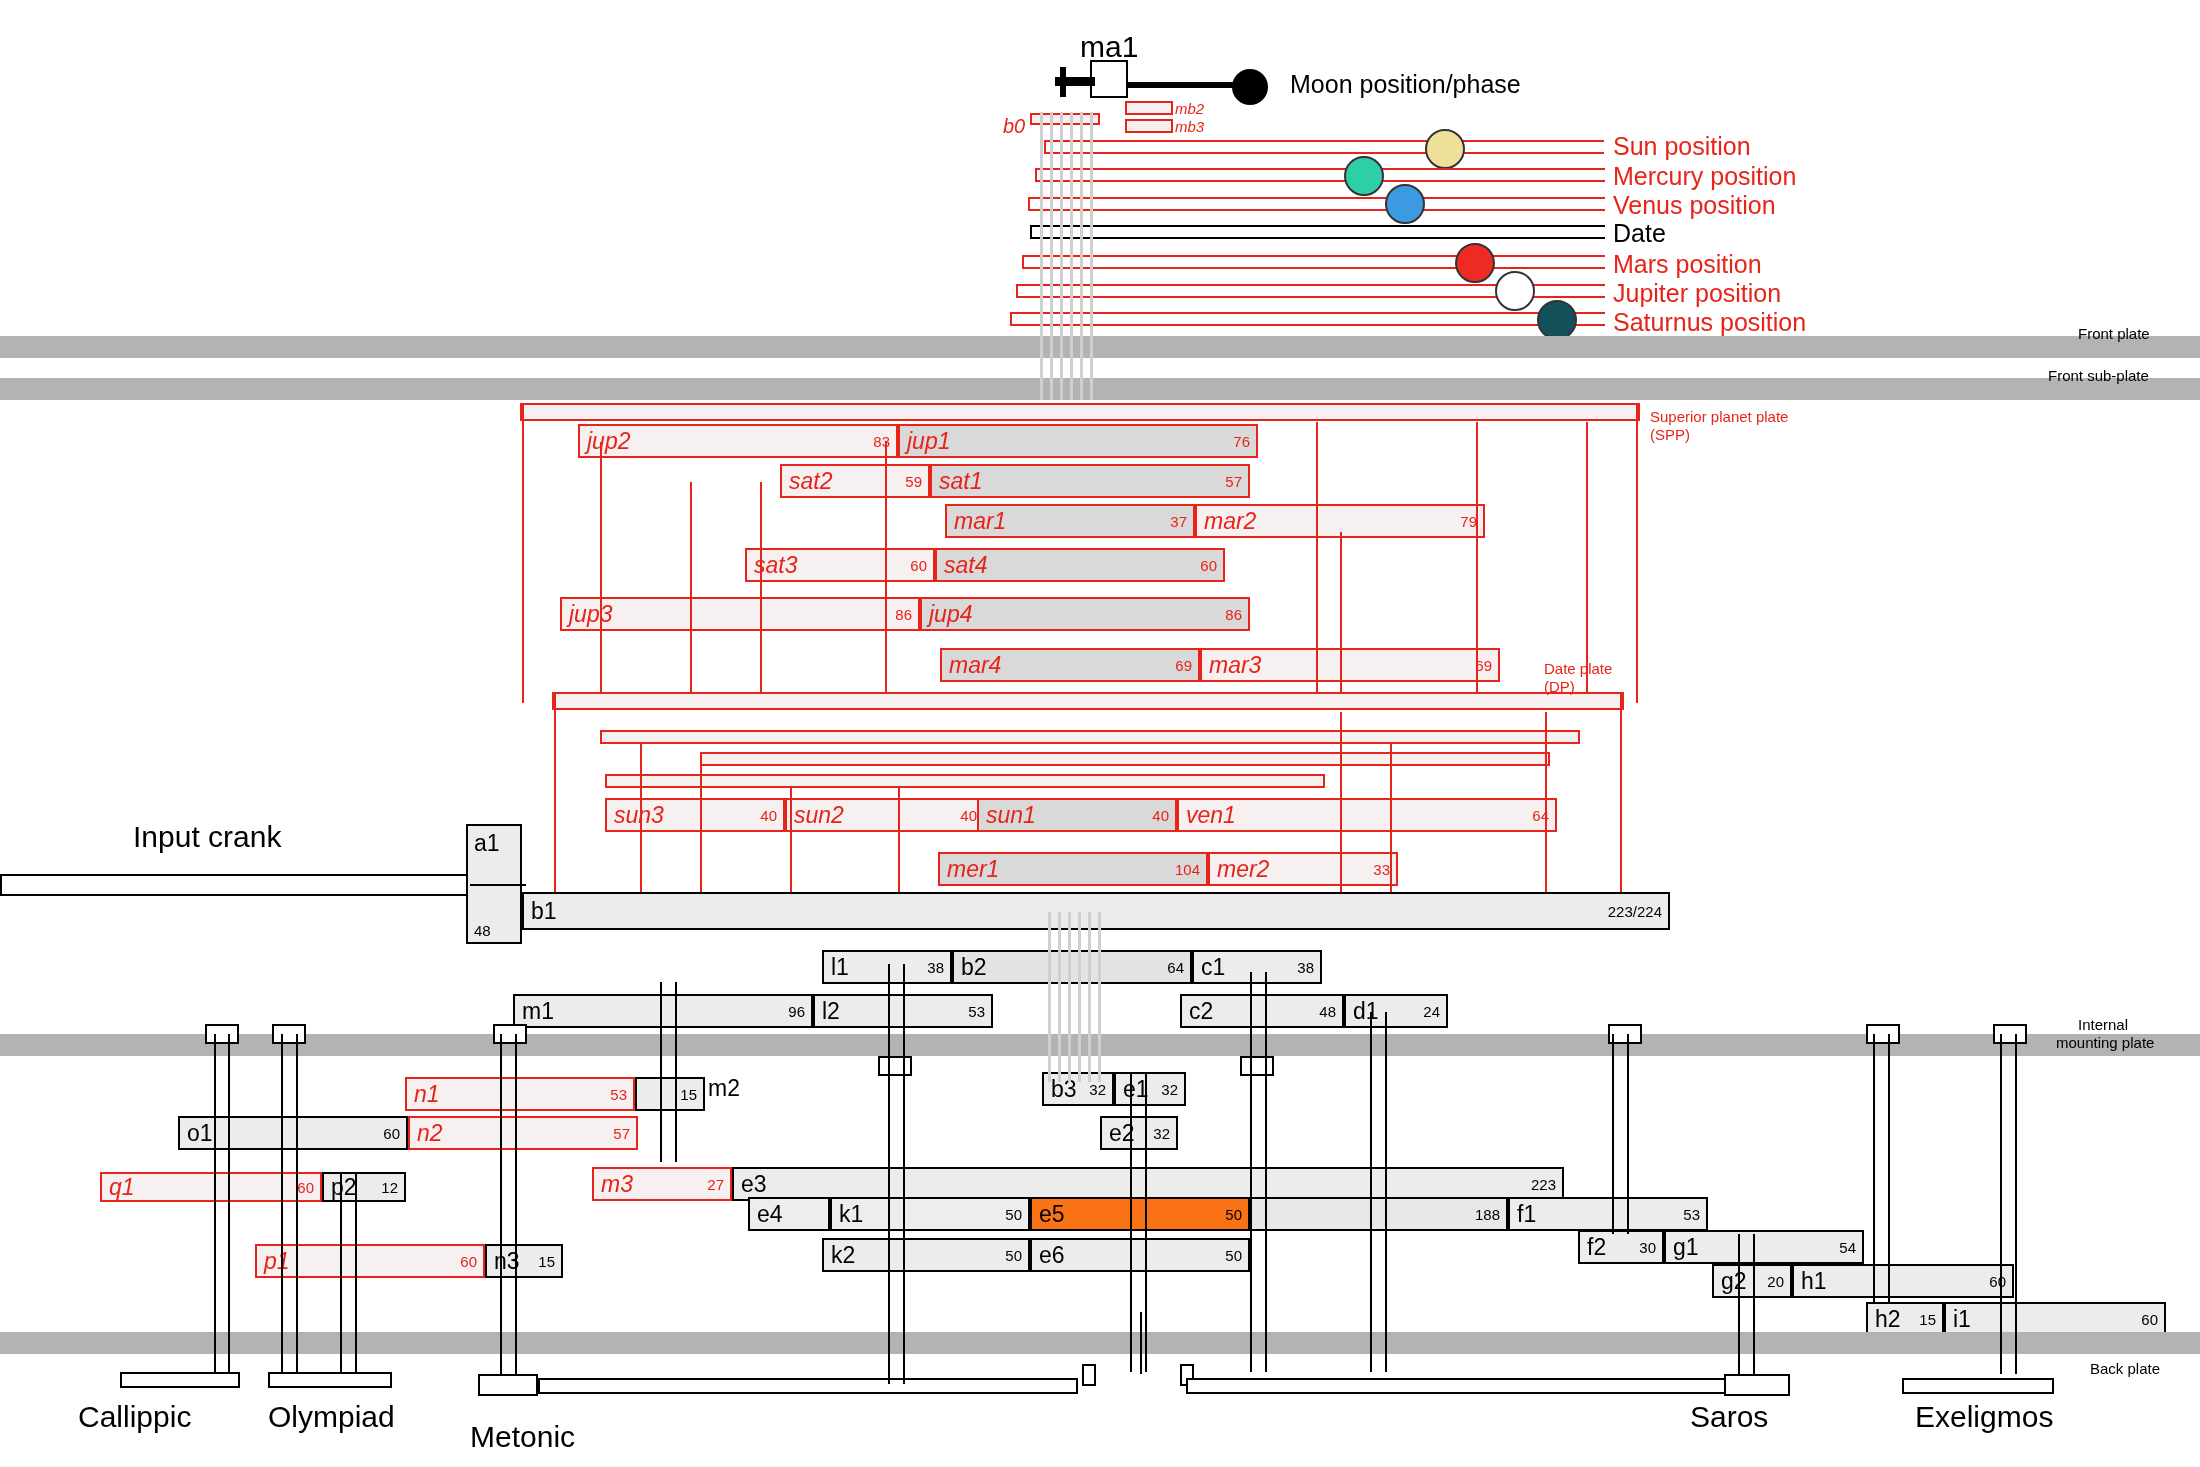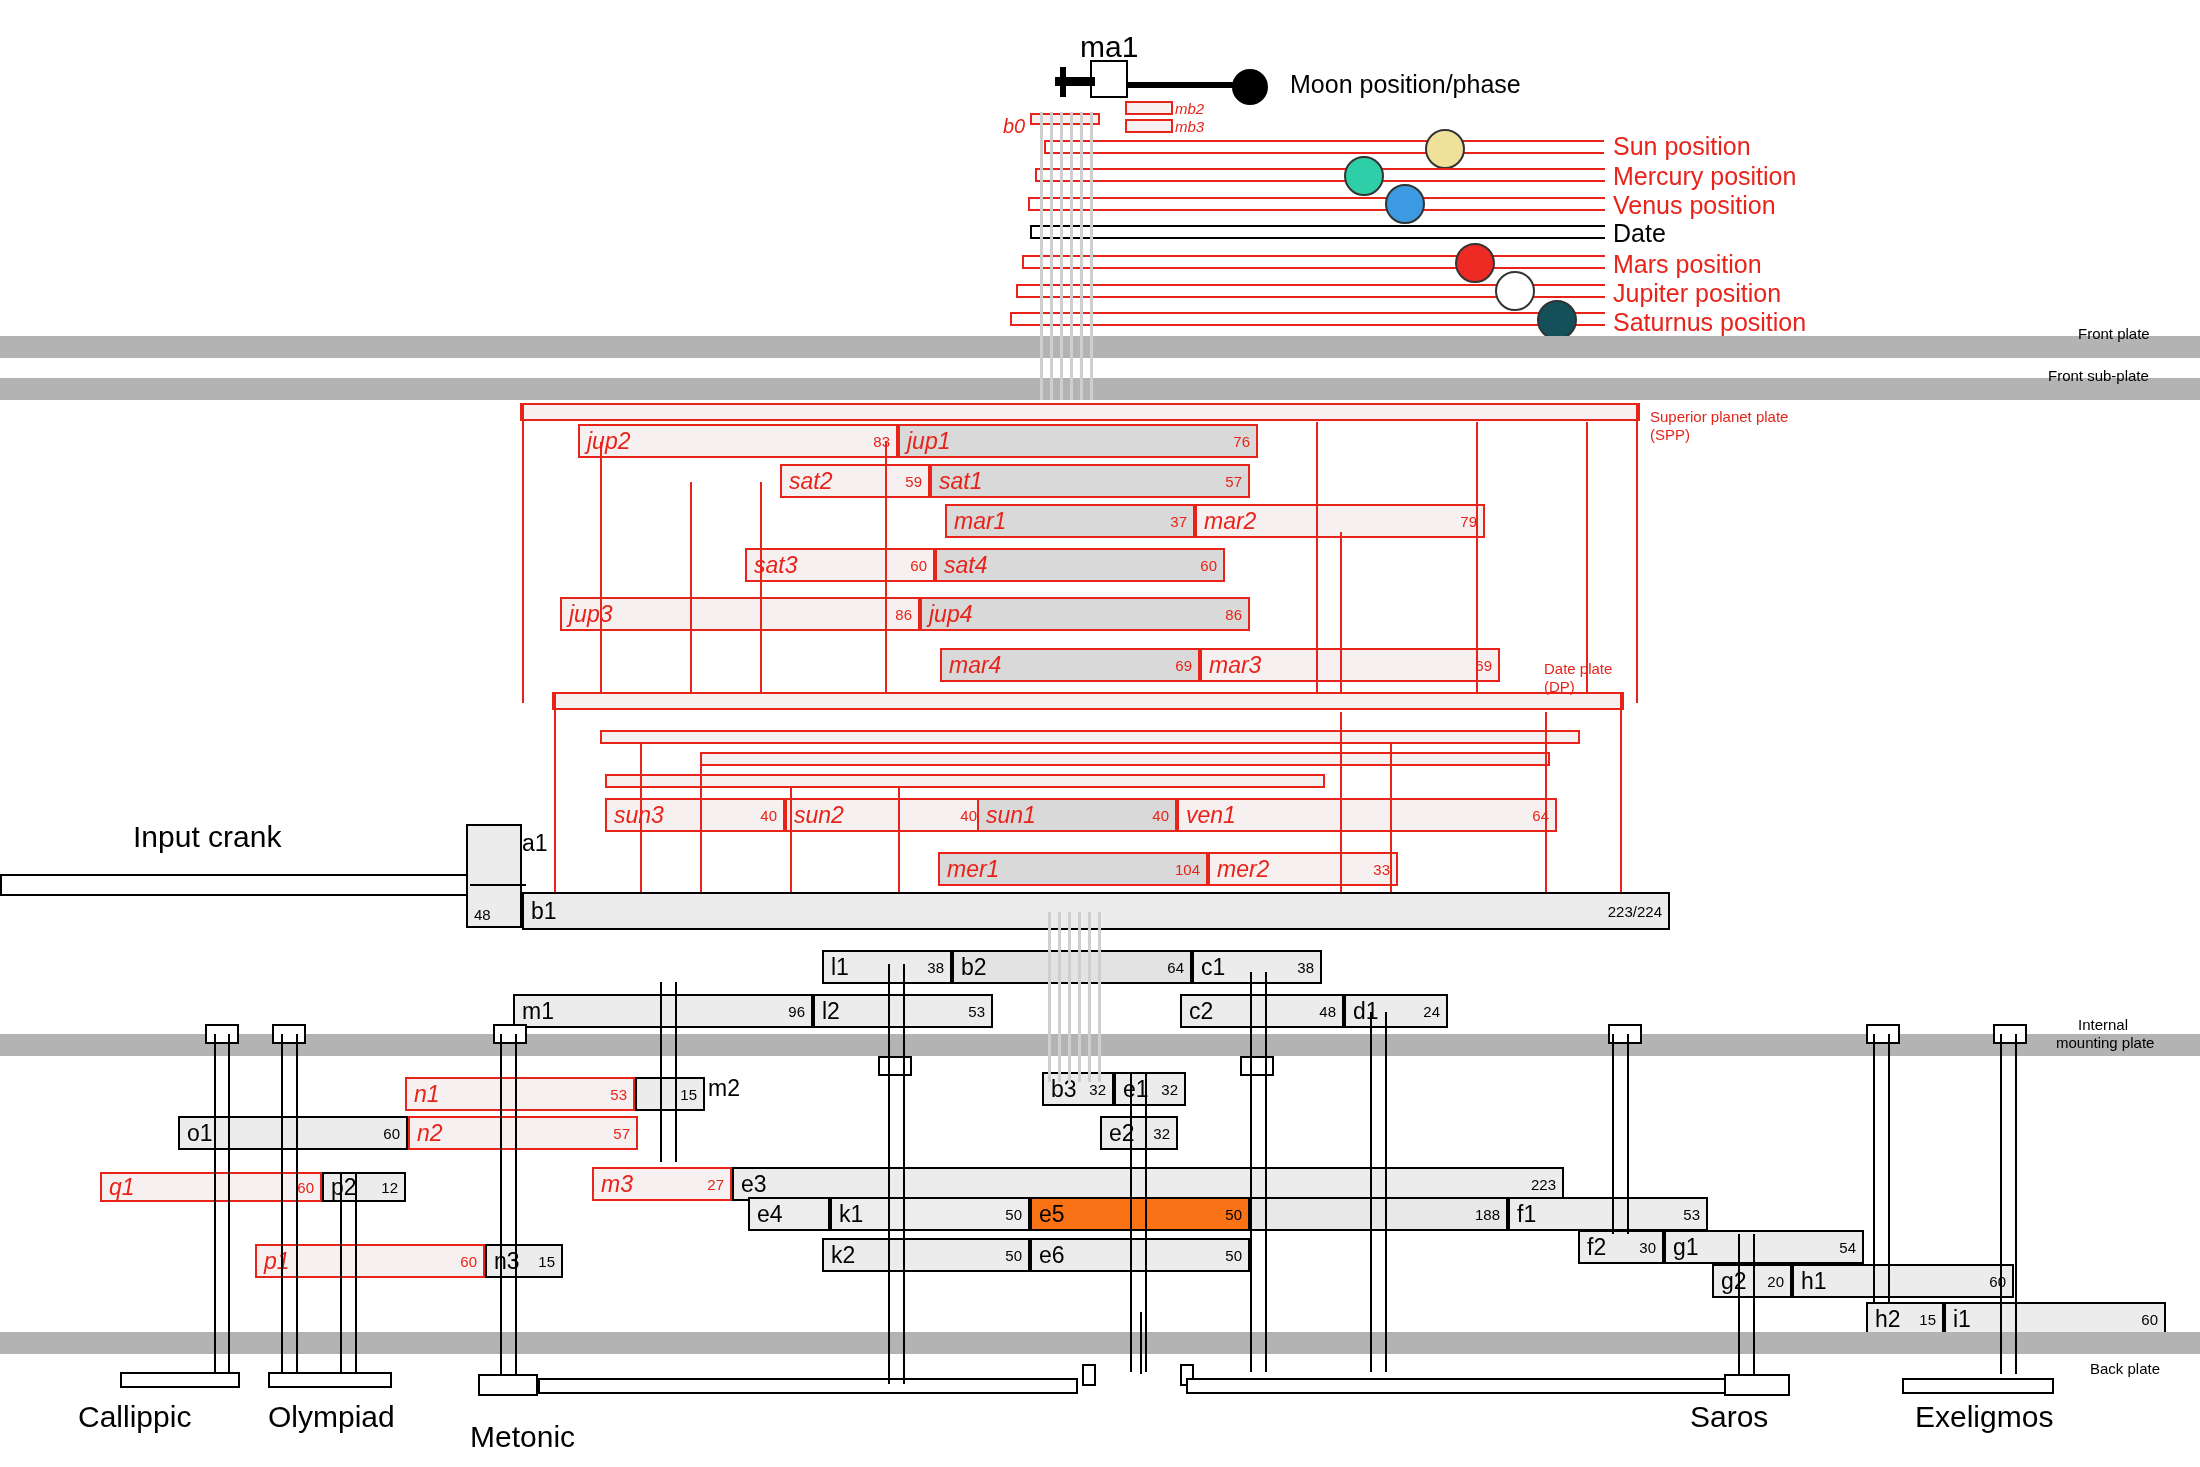--- a/index.html
+++ b/index.html
@@ -238,21 +238,21 @@
   <div class="abs rvline" style="left:700px;top:750px;height:150px;"></div>
   <div class="abs rvline" style="left:790px;top:776px;height:124px;"></div>
   <div class="abs rvline" style="left:898px;top:776px;height:124px;"></div>
   <div class="abs rvline" style="left:1390px;top:730px;height:170px;"></div>
   <div class="abs rvline" style="left:1545px;top:700px;height:200px;"></div>
   <div class="abs rvline" style="left:1340px;top:700px;height:200px;"></div>
 
   <div class="abs big-label" style="left:133px;top:808px;">Input crank</div>
   <div class="abs hollow" style="left:0;top:862px;width:470px;height:22px;"></div>
 
-  <div class="abs gear" style="left:466px;top:812px;width:56px;height:104px;display:block;padding-left:48px;">
+  <div class="abs gear" style="left:466px;top:812px;width:56px;height:120px;display:block;">
     <div style="padding:4px 0 0 6px;font-size:23px;">a1</div>
     <div style="position:absolute;left:6px;bottom:3px;font-size:15px;">48</div>
   </div>
 
   <div class="abs gear" style="left:522px;top:880px;width:1148px;height:38px;">
     <span class="nm up">b1</span>
     <span class="ct">223/224</span>
   </div>
 
   <div class="abs gear" style="left:822px;top:938px;width:130px;">

